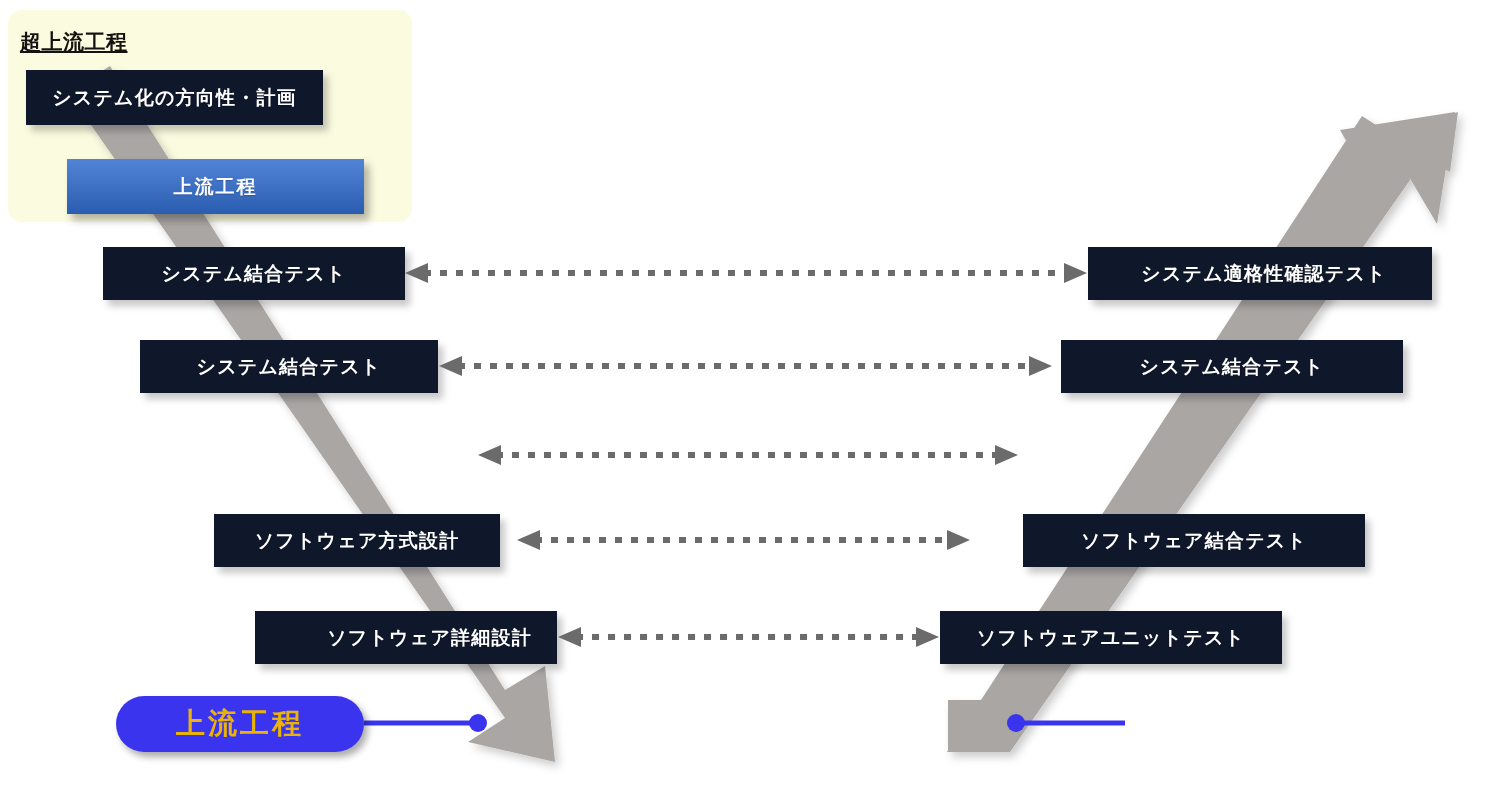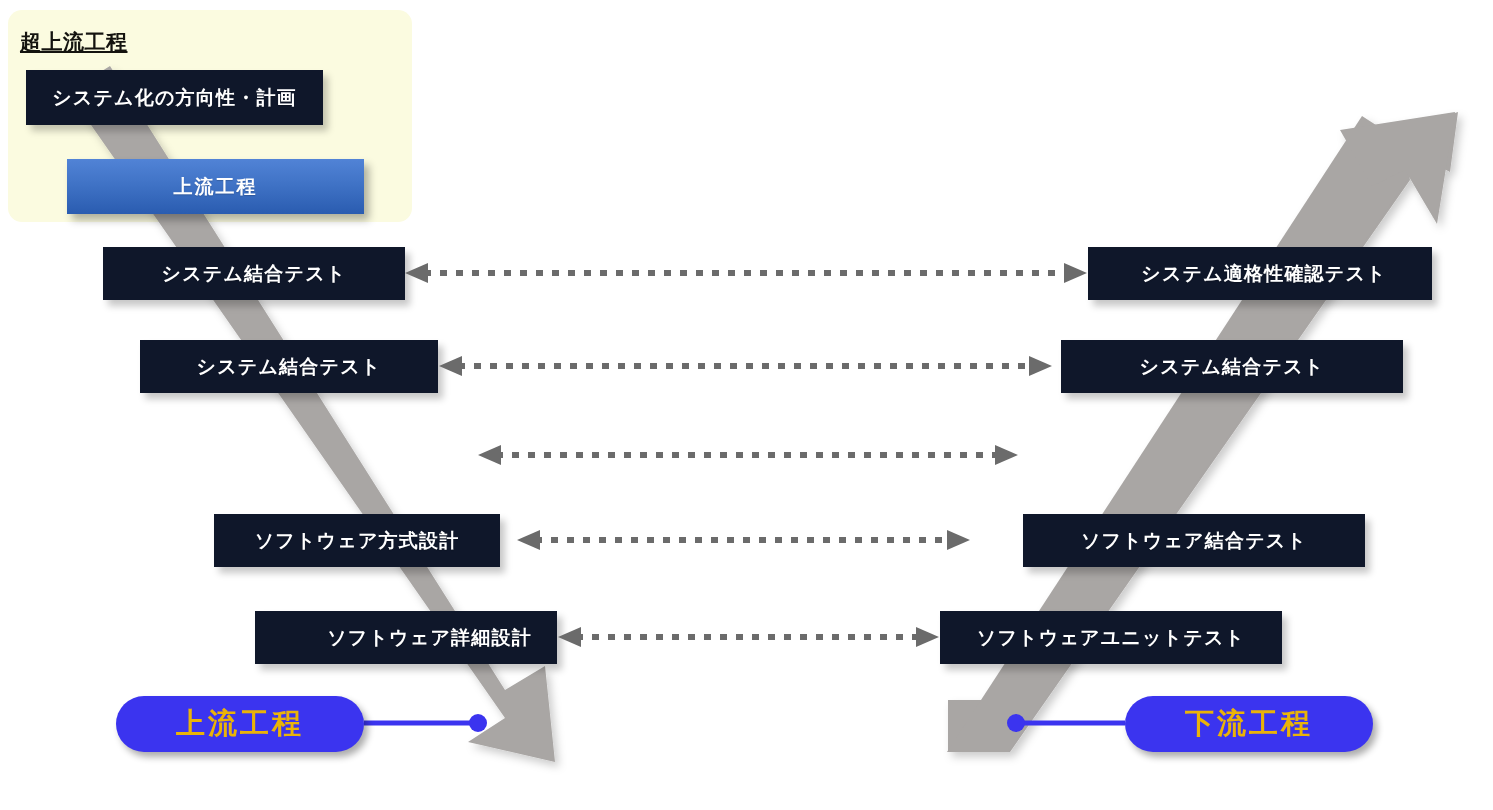--- a/index.html
+++ b/index.html
@@ -171,21 +171,20 @@
   <div class="pbox" style="left:1053px; top:340px; width:342px; height:53px;margin-left:8px;">システム結合テスト</div>
 
 
   <div class="pbox" style="left:1023px; top:514px; width:342px; height:53px;">ソフトウェア結合テスト</div>
 
   <div class="pbox" style="left:940px; top:611px; width:342px; height:53px;">ソフトウェアユニットテスト</div>
 
 
   <div class="pill" style="left:116px; top:696px; width:248px; height:56px;">上流工程</div>
 
-  <div class="pill" style="left:1125px; top:696px; width:248px; height:56px;">下流工程</div>
 
   <svg id="connectors" viewBox="0 0 1493 810">
     <g stroke="#6b6b6b" stroke-width="6" stroke-dasharray="7 9" stroke-linecap="butt" fill="none">
       <line x1="424" y1="273" x2="1068" y2="273"></line>
       <line x1="458" y1="366" x2="1034" y2="366"></line>
       <line x1="496" y1="455" x2="1000" y2="455"></line>
       <line x1="535" y1="540" x2="953" y2="540"></line>
       <line x1="576" y1="637" x2="922" y2="637"></line>
     </g>
     <g fill="#6b6b6b">

